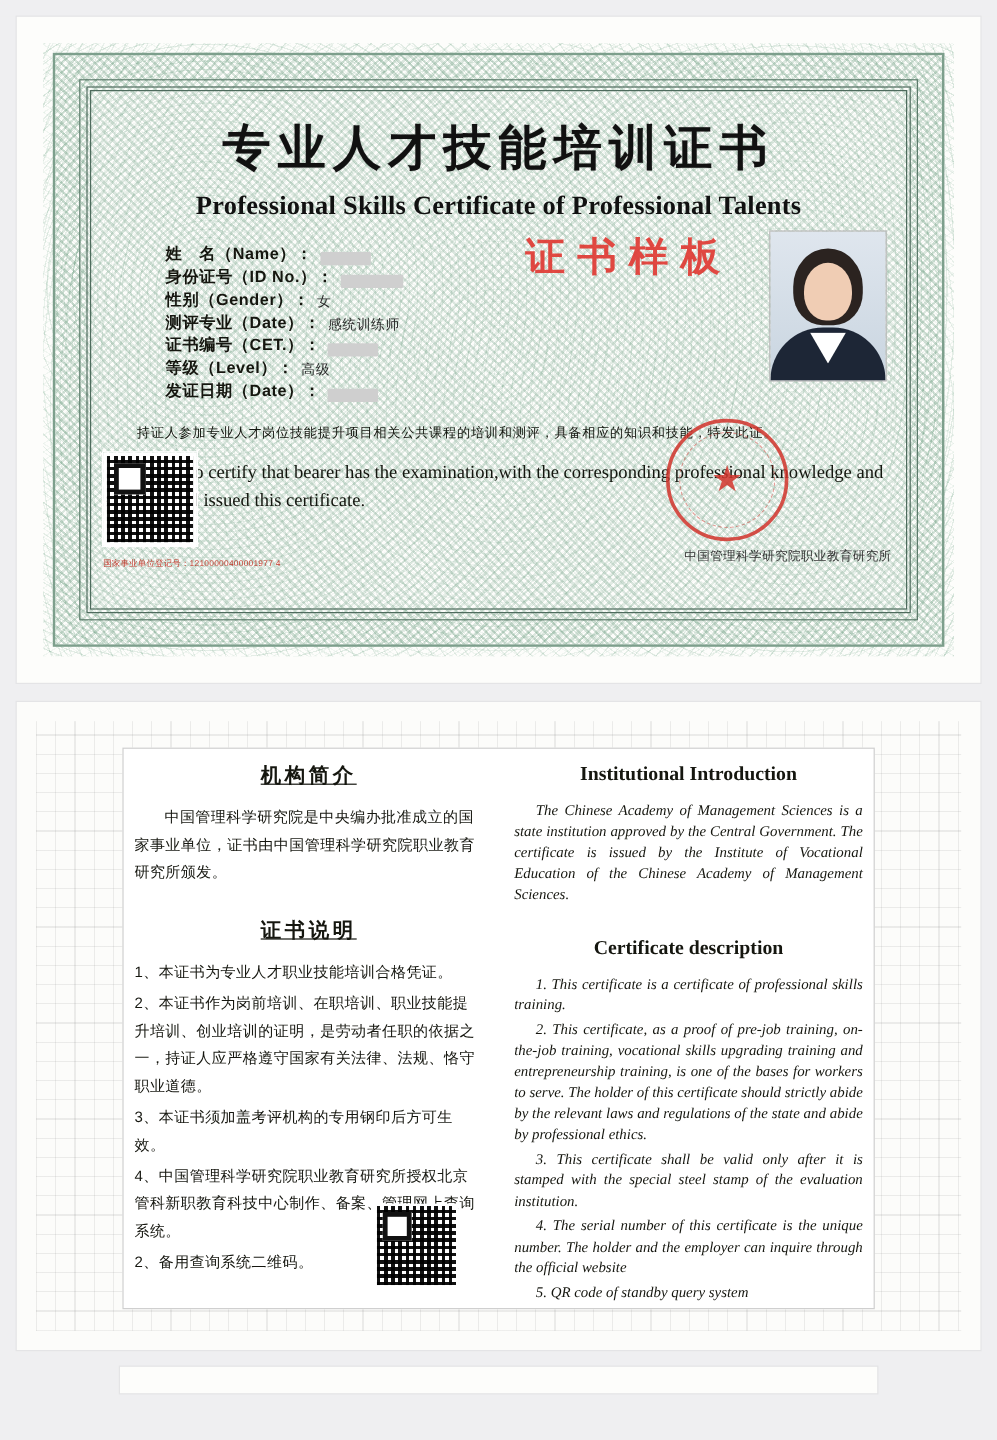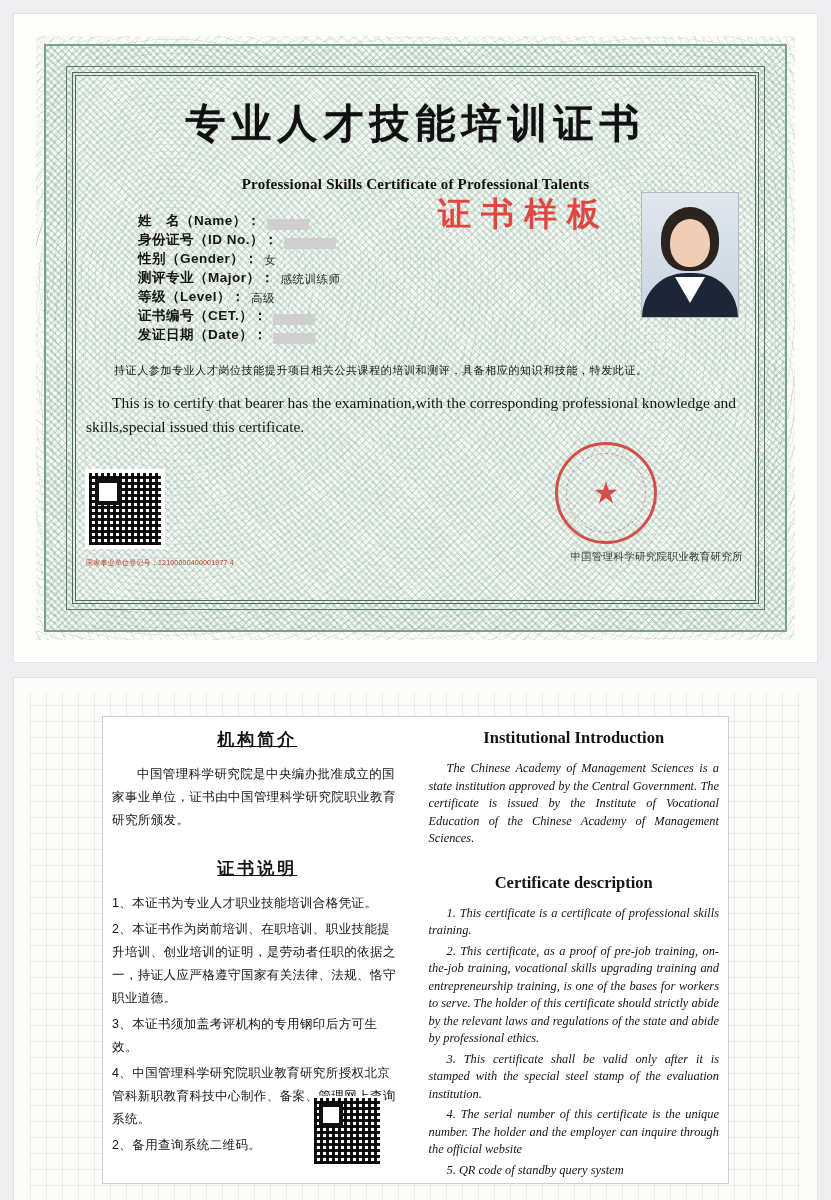--- a/index.html
+++ b/index.html
@@ -15,21 +15,21 @@
     background:#efeff1;
   }
 
   
   .card{
     background:#fdfdfb;
     margin:14px 14px 0 14px;
     position:relative;
     box-shadow:0 0 0 1px #e4e4e6;
   }
-  .cert-card{ height:648px; padding:0; overflow:hidden;}
+  .cert-card{ height:555px; padding:0; overflow:hidden;}
   .guilloche{
     position:absolute; inset:22px;
     background:
       repeating-radial-gradient(circle at 18% 40%, rgba(60,130,90,.13) 0 1px, transparent 1px 7px),
       repeating-radial-gradient(circle at 82% 60%, rgba(60,130,90,.11) 0 1px, transparent 1px 8px),
       repeating-radial-gradient(circle at 50% 50%, rgba(70,140,100,.10) 0 1px, transparent 1px 10px),
       repeating-linear-gradient(32deg, rgba(80,150,110,.07) 0 1px, transparent 1px 6px),
       repeating-linear-gradient(-32deg, rgba(80,150,110,.07) 0 1px, transparent 1px 6px);
   }
   .frame-outer{
@@ -60,23 +60,23 @@
     font-weight:bold;
     font-size:40px;
     letter-spacing:6px;
     color:#111;
     margin-top:12px;
     text-shadow:0 0 1px rgba(0,0,0,.4);
   }
   .cert-title-en{
     text-align:center;
     font-weight:bold;
-    font-size:15px;
+    font-size:22px;
     color:#111;
-    margin-top:25px;
+    margin-top:7px;
     letter-spacing:.2px;
   }
   .fields{
     margin-top:18px;
     margin-left:52px;
     font-family:"Liberation Sans", sans-serif;
   }
   .field-row{
     display:flex;
     align-items:flex-end;
@@ -304,30 +304,30 @@
         </div>
         <div class="field-row">
           <span class="field-label">身份证号（ID No.）：</span>
           <span class="redact w2"></span>
         </div>
         <div class="field-row">
           <span class="field-label">性别（Gender）：</span>
           <span class="field-value">女</span>
         </div>
         <div class="field-row">
-          <span class="field-label">测评专业（Major）：</span>
+          <span class="field-label">测评专业（Date）：</span>
           <span class="field-value">感统训练师</span>
+        </div>
+        <div class="field-row">
+          <span class="field-label">证书编号（CET.）：</span>
+          <span class="redact"></span>
         </div>
         <div class="field-row">
           <span class="field-label">等级（Level）：</span>
           <span class="field-value">高级</span>
-        </div>
-        <div class="field-row">
-          <span class="field-label">证书编号（CET.）：</span>
-          <span class="redact"></span>
         </div>
         <div class="field-row">
           <span class="field-label">发证日期（Date）：</span>
           <span class="redact"></span>
         </div>
       </div>
 
       <div class="sample-stamp">证书样板</div>
 
       <div class="photo">

